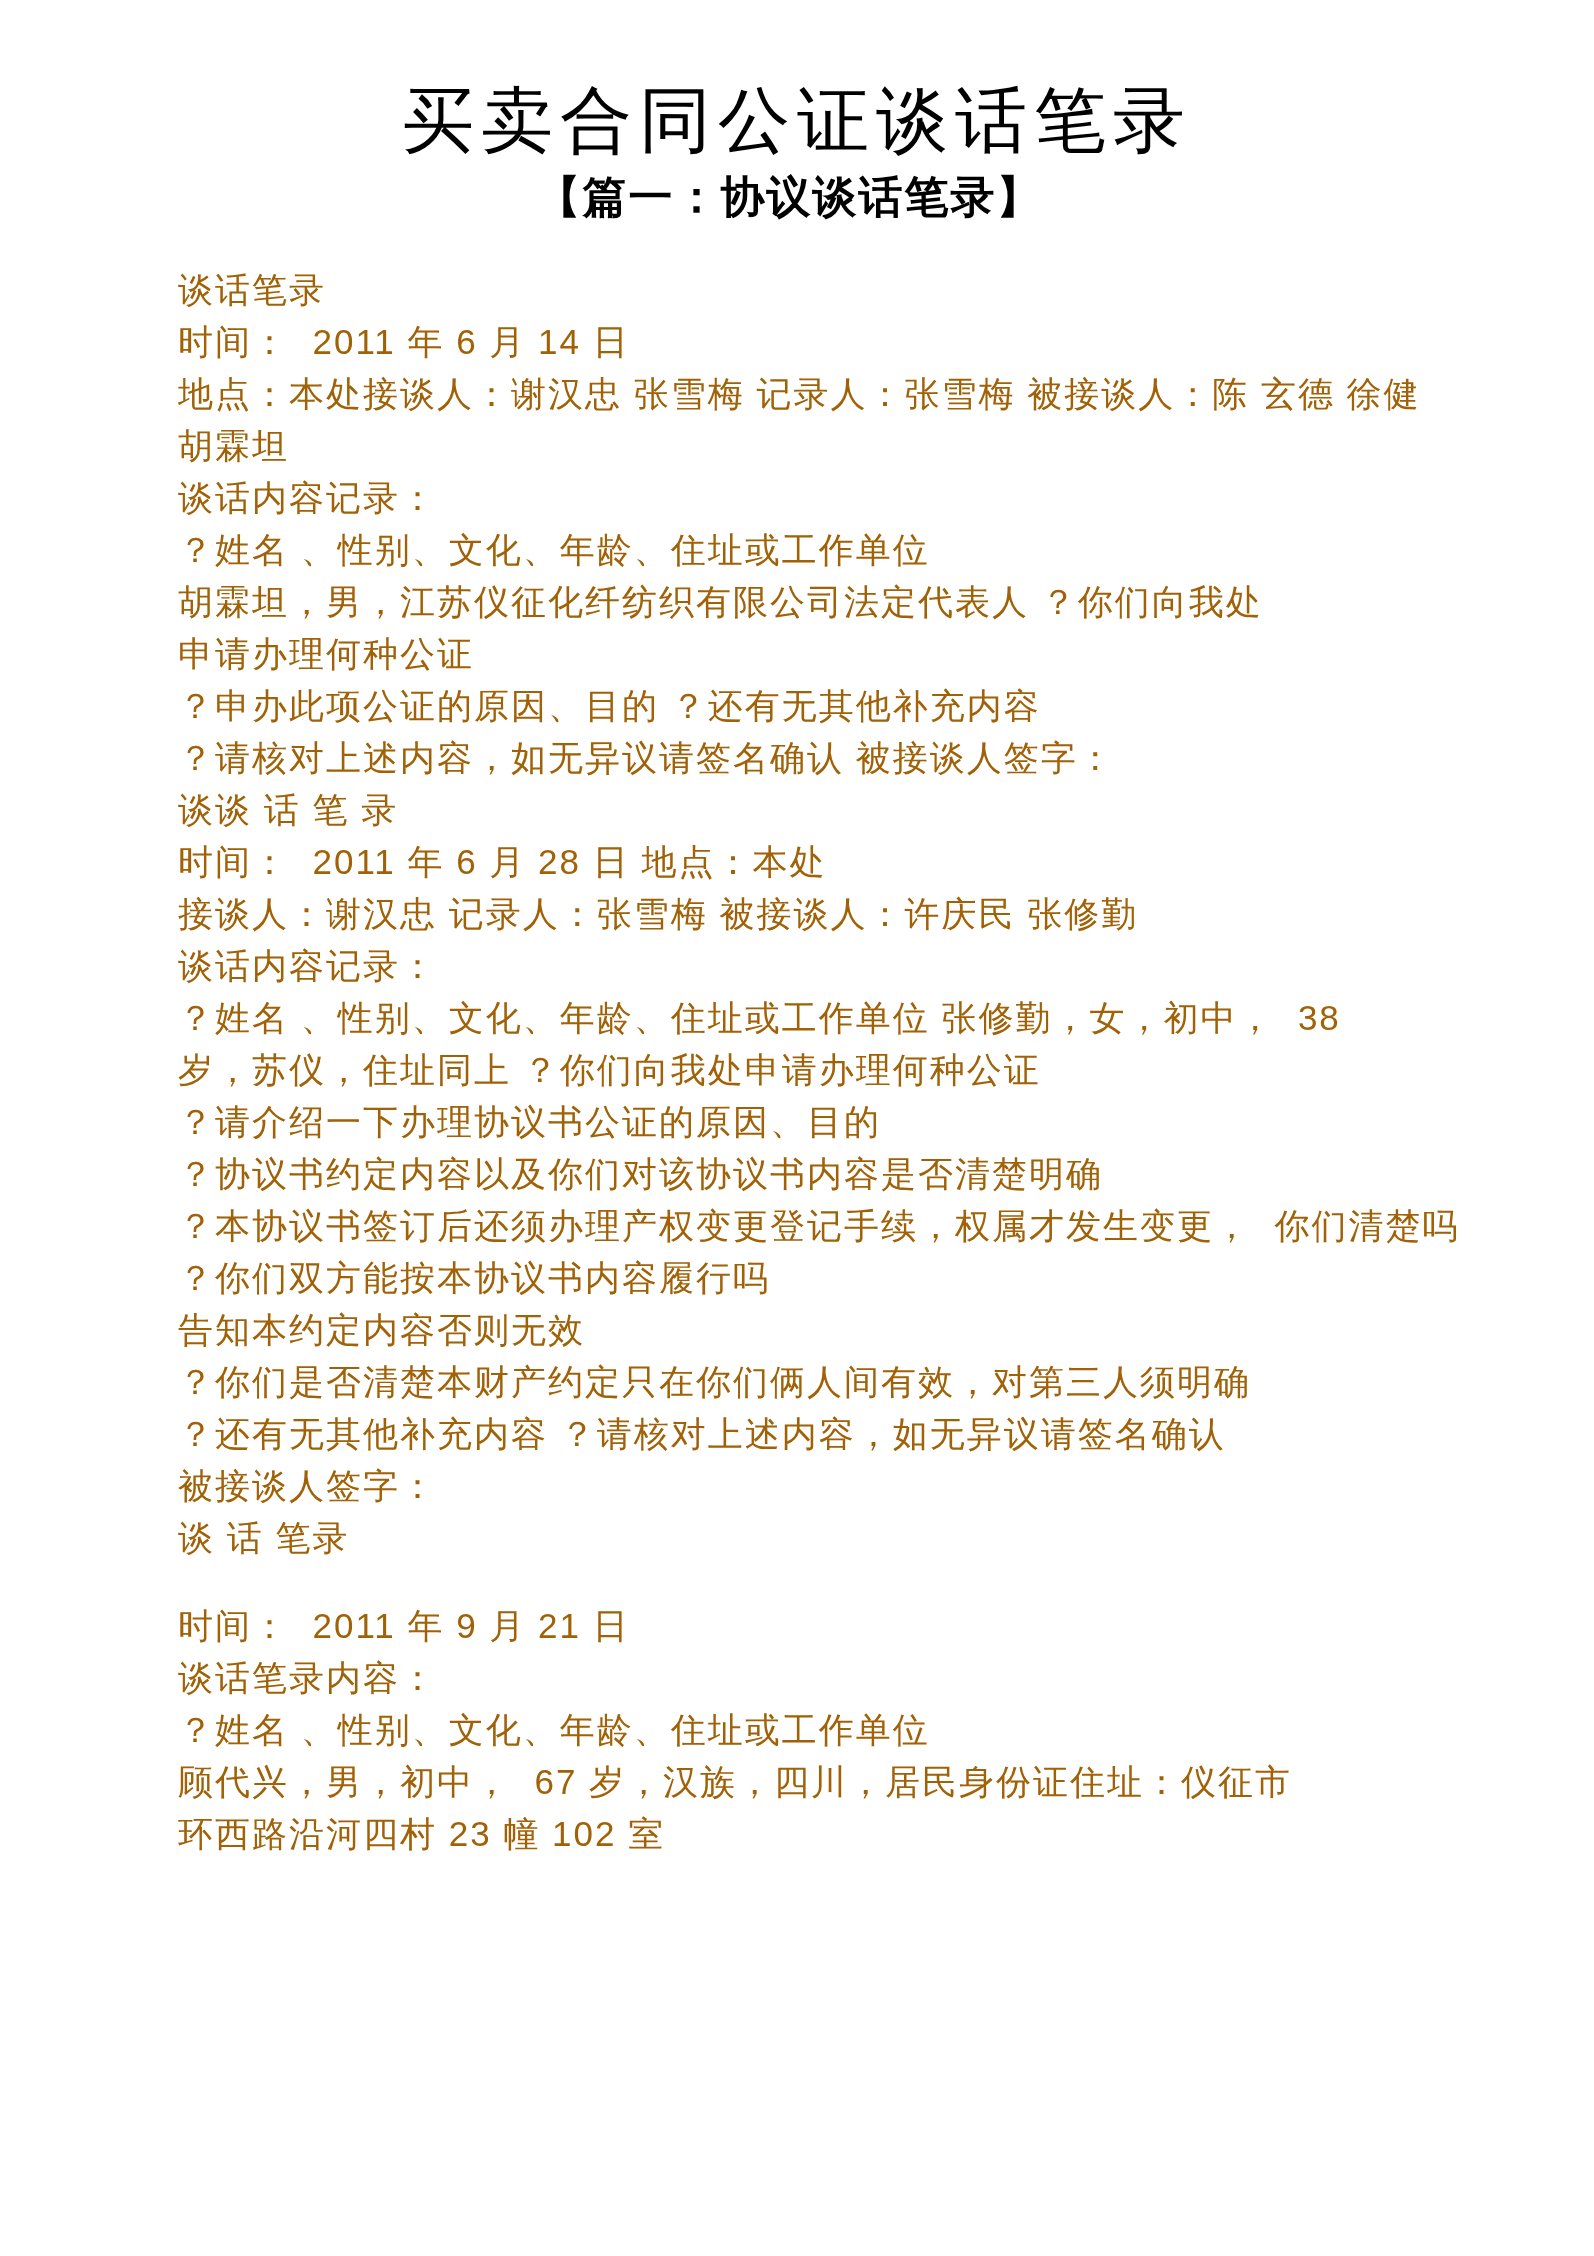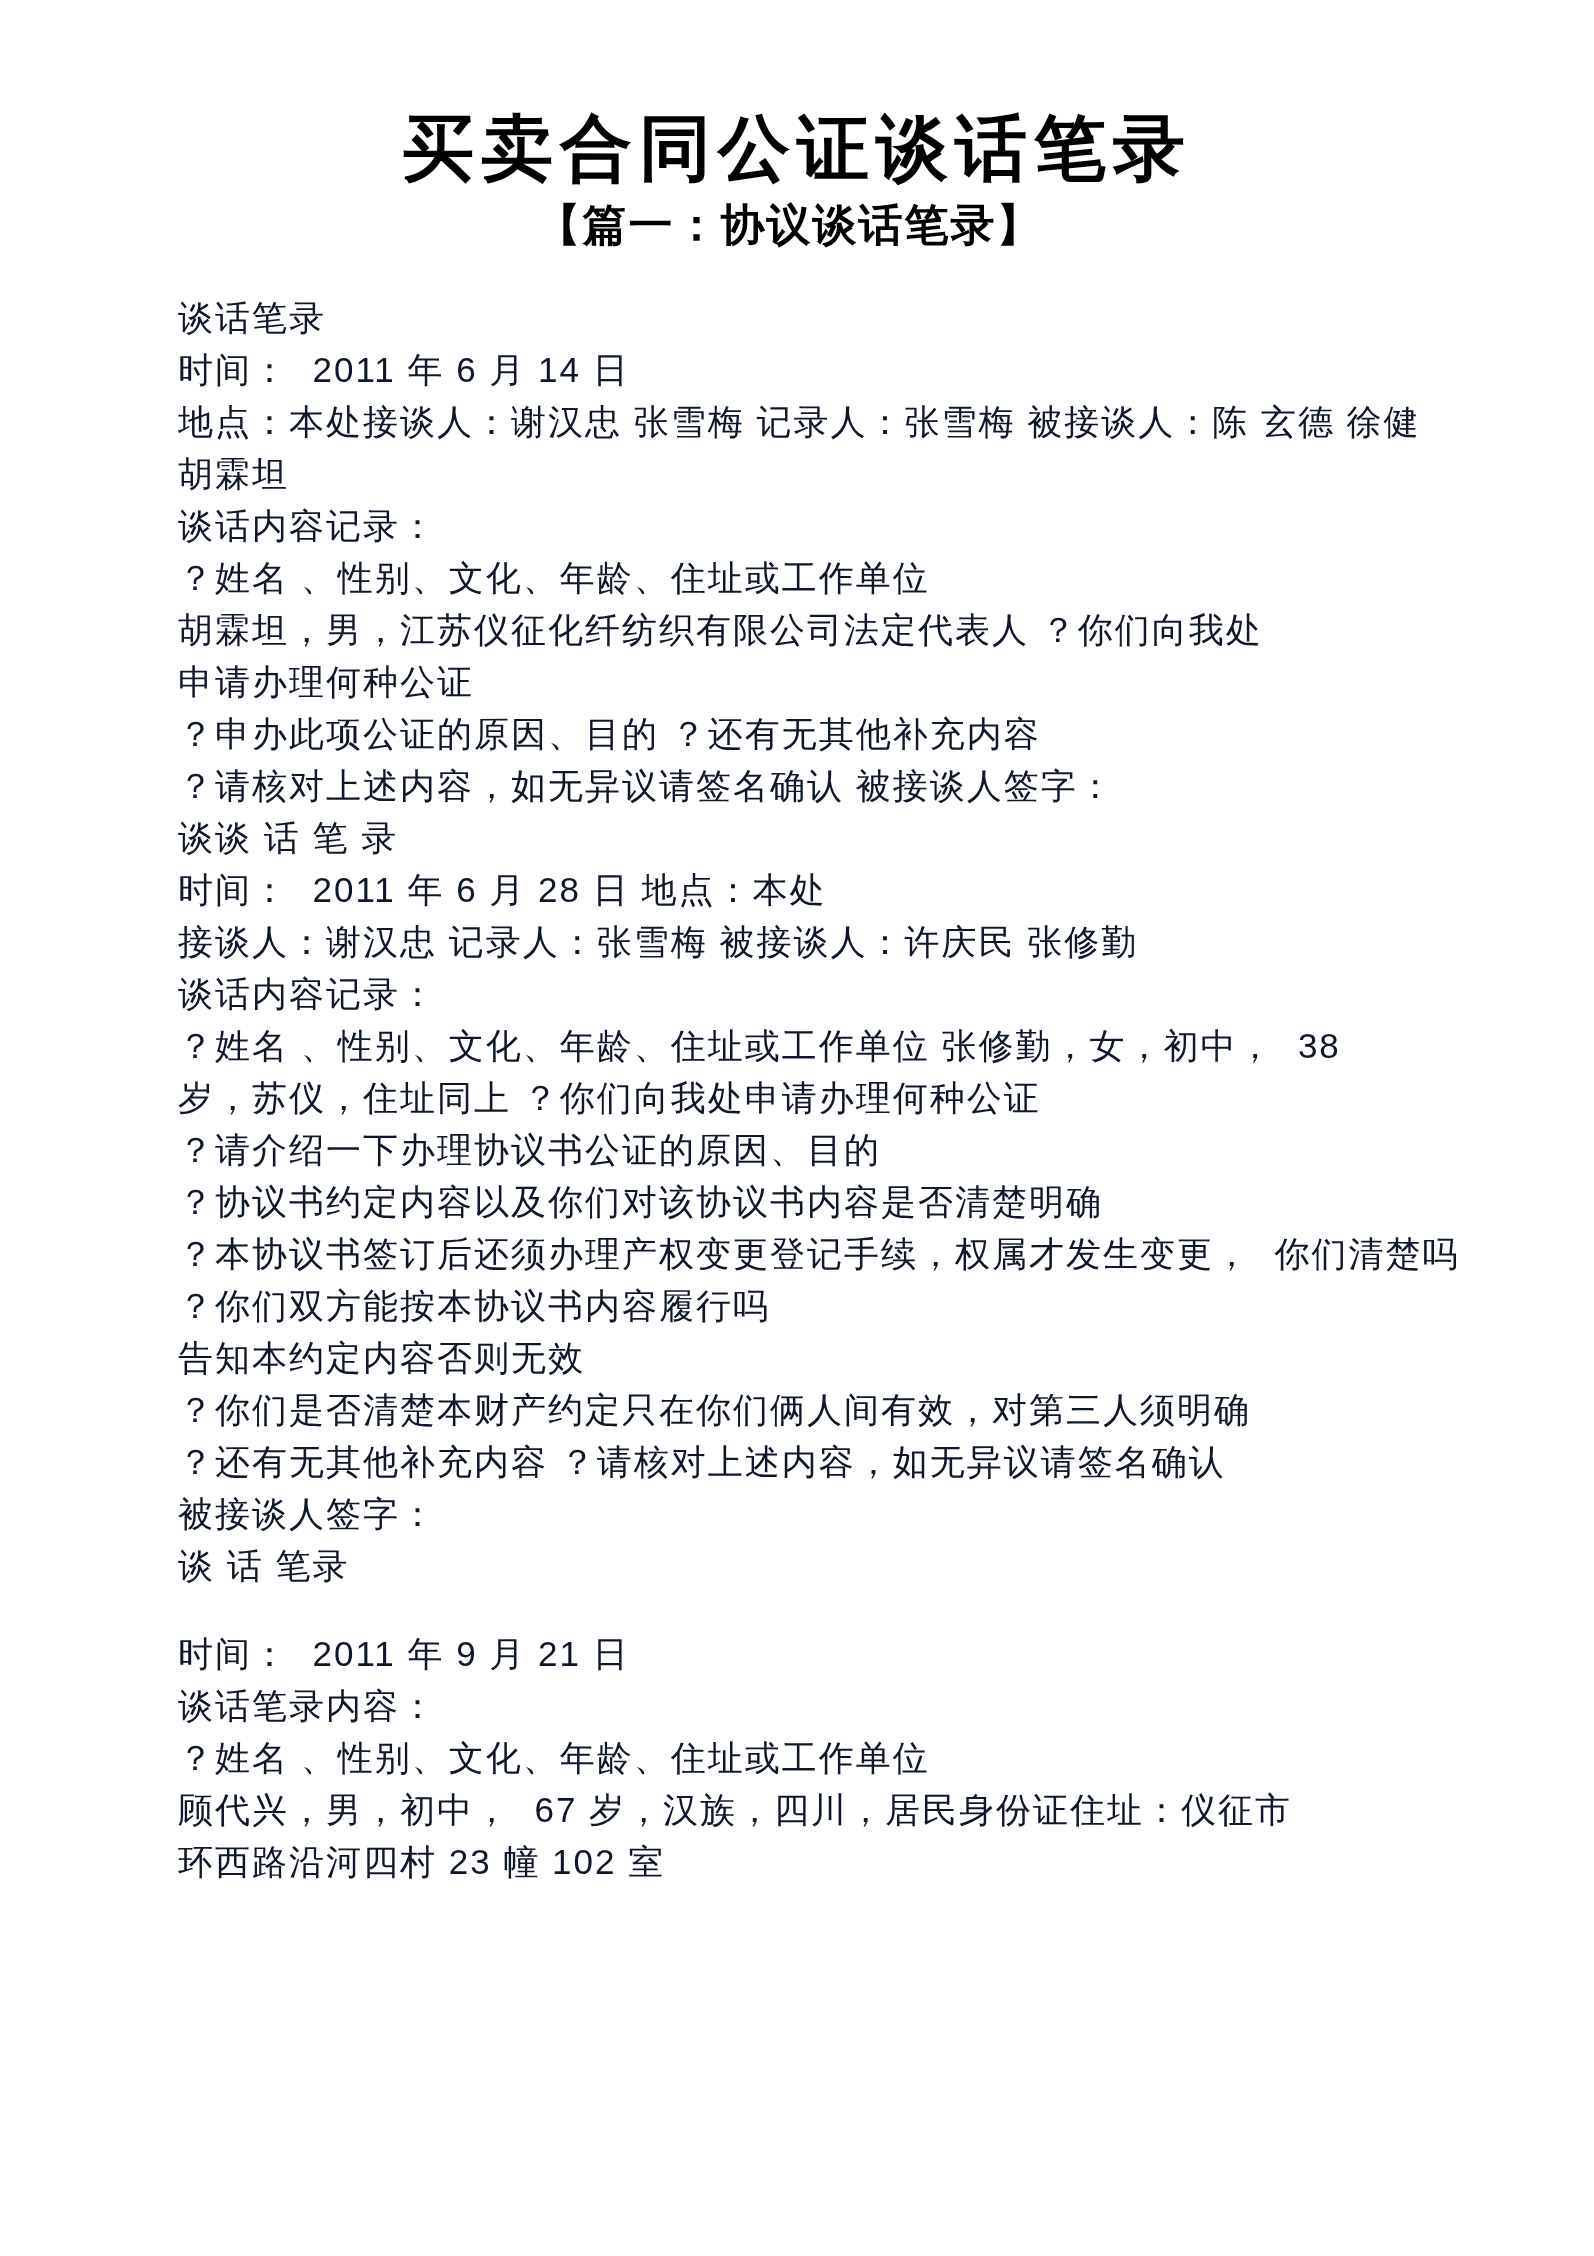--- a/index.html
+++ b/index.html
@@ -10,25 +10,25 @@
   .page {
     position: relative;
     width: 1594px;
     height: 2256px;
     background: #ffffff;
     overflow: hidden;
     font-family: "Liberation Sans", sans-serif;
     color: #000000;
   }
   .doc-title {
-    margin: 108px 0 0 0;
+    margin: 80px 0 0 0;
     text-align: center;
     font-size: 72px;
     line-height: 80px;
-    font-weight: bold;
+    font-weight: normal;
     letter-spacing: 7px;
     white-space: nowrap;
   }
   .doc-subtitle {
     margin: 13px 15px 0 0;
     text-align: center;
     font-size: 44px;
     line-height: 48px;
     font-weight: bold;
     letter-spacing: 2px;
@@ -36,21 +36,21 @@
   }
   .doc-body {
     margin: 43px 0 0 178px;
     width: 1340px;
   }
   .doc-body .line {
     font-size: 35px;
     line-height: 52px;
     letter-spacing: 2px;
     white-space: pre;
-    color: #0f172a;
+    color: #a16207;
   }
   .doc-body .line.gap-before {
     margin-top: 36px;
   }
 </style>
 </head>
 <body>
 
 <div class="page">
 

